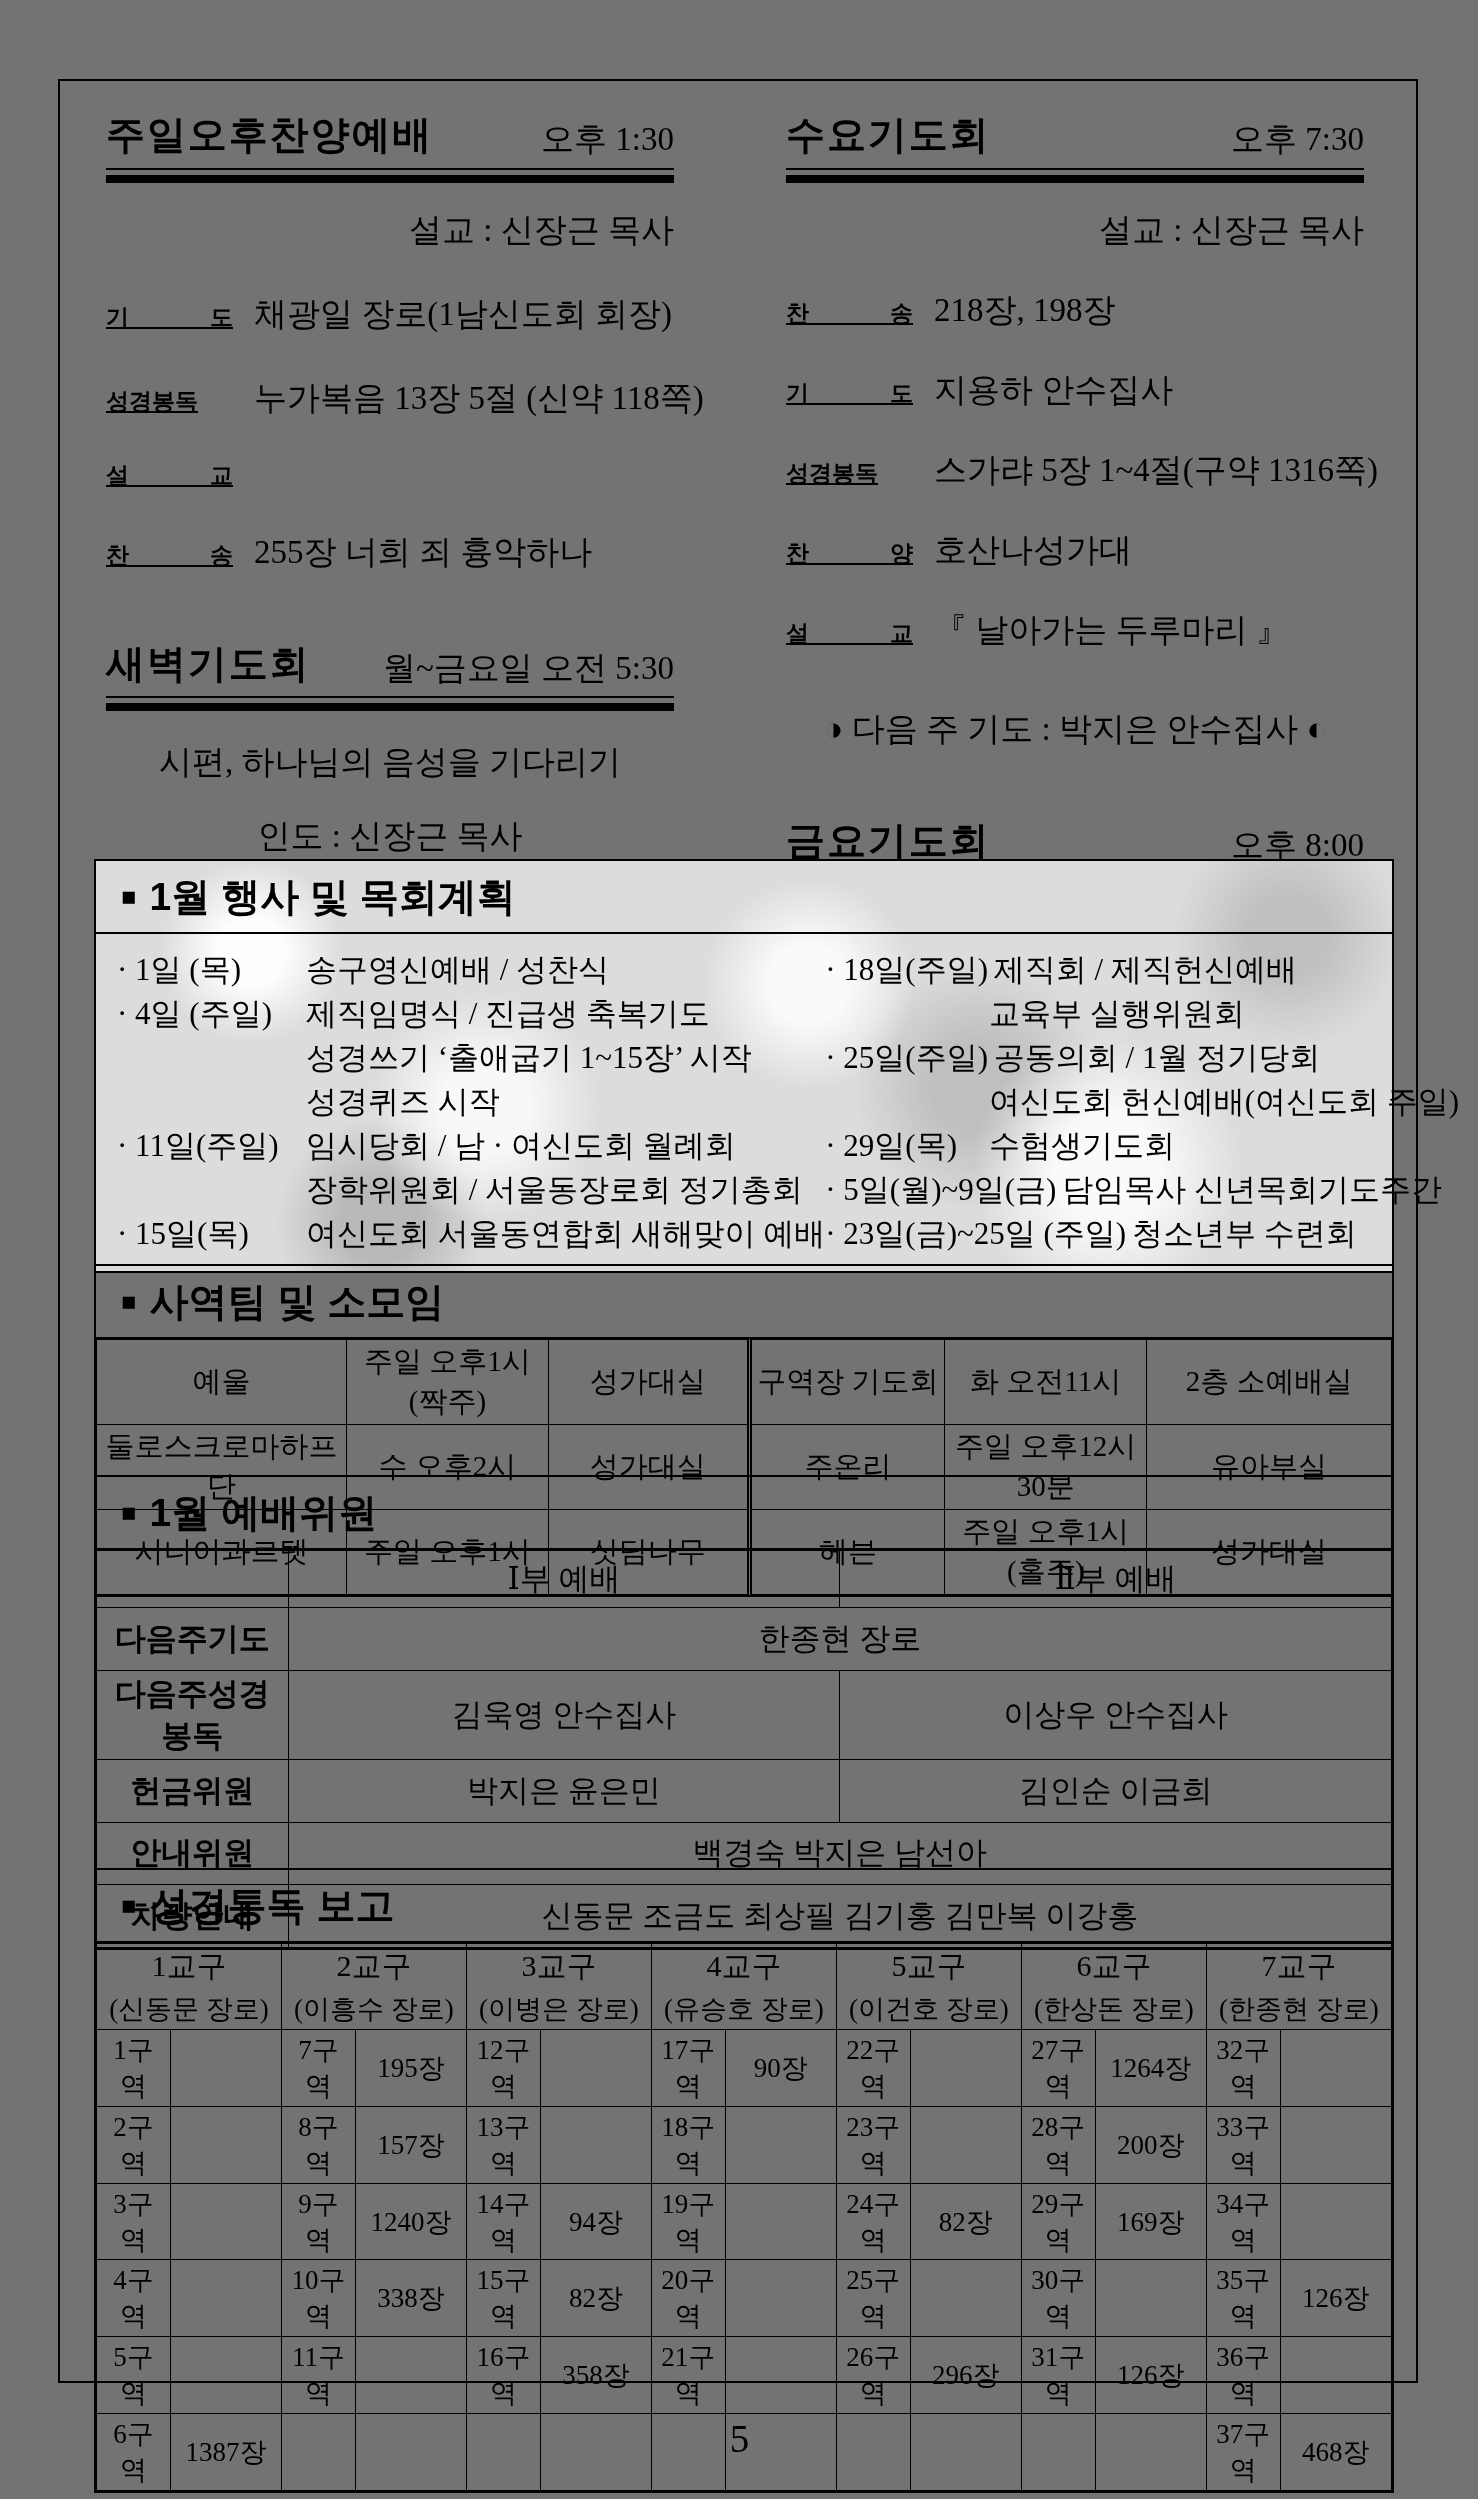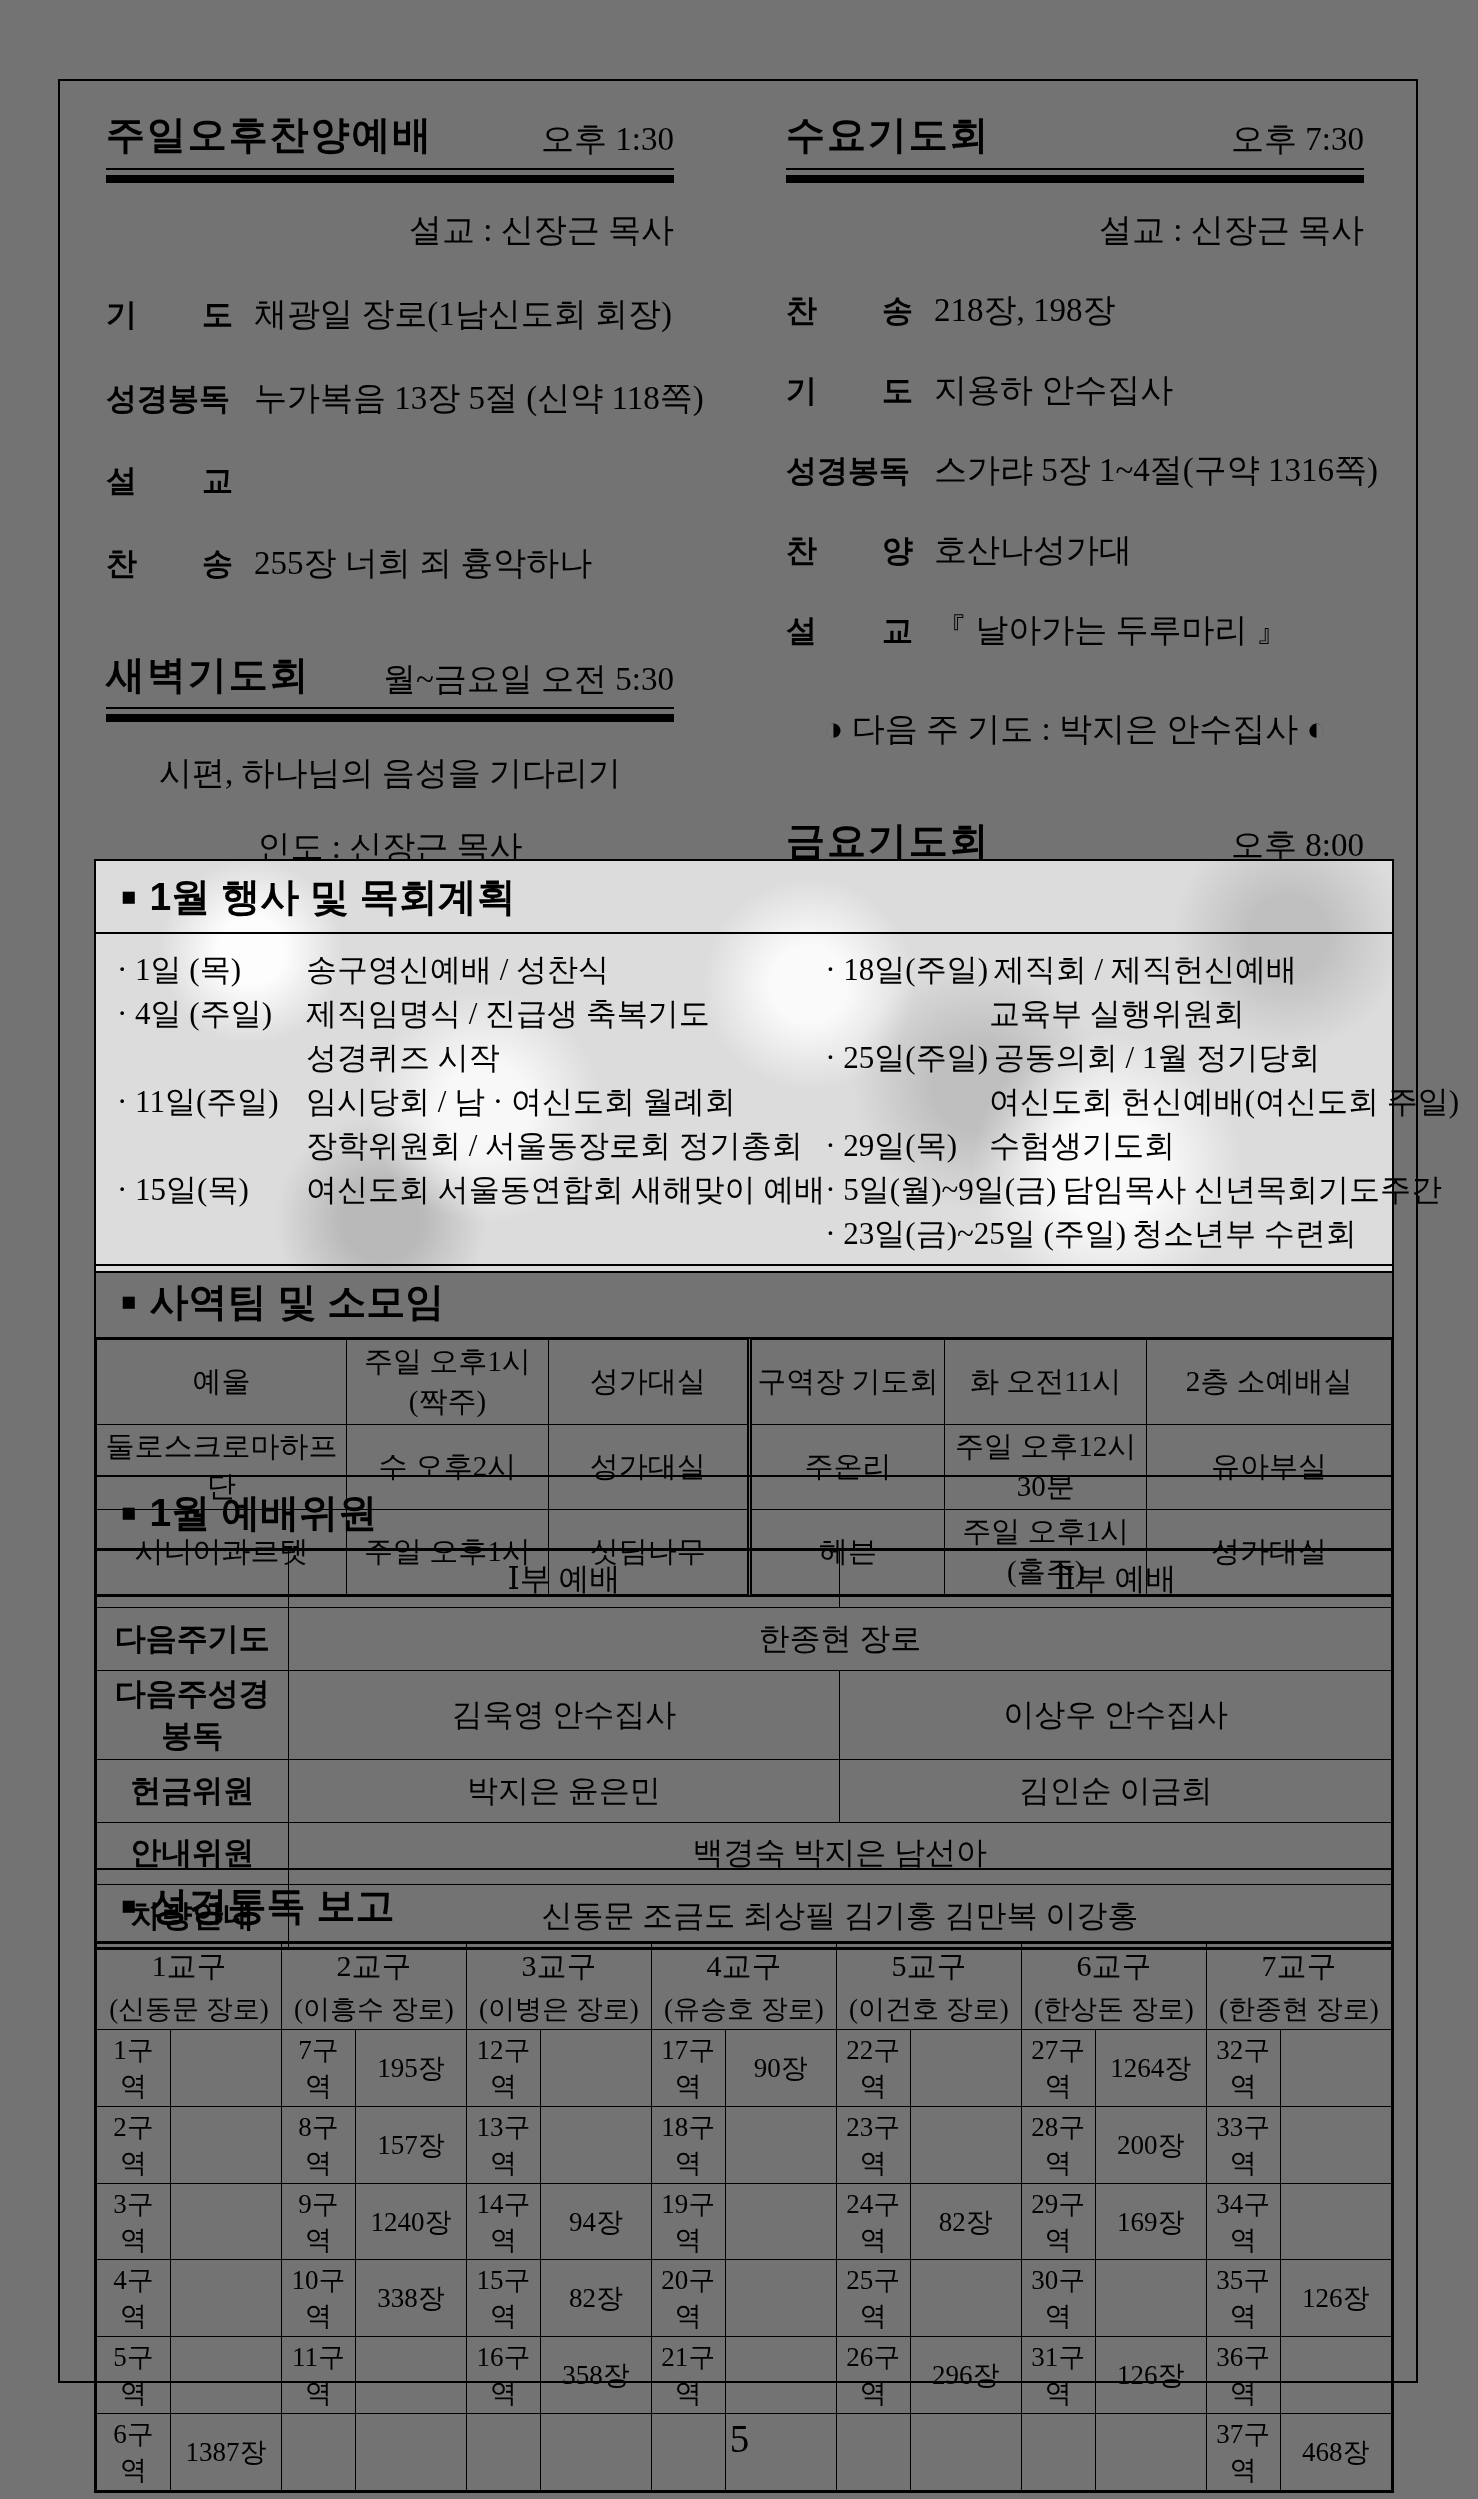--- a/index.html
+++ b/index.html
@@ -13,21 +13,21 @@
              display:grid; grid-template-columns:568px 578px; column-gap:112px; }
   .svc-header { display:flex; justify-content:space-between; align-items:flex-end; }
   .svc-title { font-family:"Liberation Sans","DejaVu Sans",sans-serif; font-weight:bold;
                font-size:39px; letter-spacing:1.9px; }
   .svc-time { font-size:33px; }
   .dbl-rule { margin-top:5.8px; height:4.8px; border-top:2.9px solid #000; border-bottom:8.7px solid #000; }
   .preacher { text-align:right; font-size:33px; margin-top:25px; }
   .svc-row { display:flex; align-items:baseline; margin-top:39px; font-size:33px; }
   .svc-label { flex:0 0 127px; width:127px; margin-right:21px;
                font-family:"Liberation Sans","DejaVu Sans",sans-serif; font-weight:bold;
-               font-size:31px; text-align:justify; text-align-last:justify; }
+               font-size:23px; text-align:justify; text-align-last:justify;text-decoration:underline; }
   .svc-value { white-space:nowrap; }
   .sub-header { margin-top:62px;gap:25px; }
   .center-line { text-align:center; font-size:33px; margin-top:29px; }
   .prayer-line { text-align:center; font-size:33px; margin-top:54px; }
 
   
   .boxed { position:absolute; left:34px; width:1300px; box-sizing:border-box; }
   .box-title { font-family:"Liberation Sans","DejaVu Sans",sans-serif; font-weight:bold;
                font-size:39px; padding:8.7px 0 8.7px 25px; border-bottom:2.9px solid #000;
                display:flex; align-items:center; }
@@ -171,20 +171,21 @@
           <div class="ev-row">
               <span class="ev-date">· 1일 (목)</span>
               <span class="ev-text">송구영신예배 / 성찬식</span>
             </div>
           <div class="ev-row">
               <span class="ev-date">· 4일 (주일)</span>
               <span class="ev-text">제직임명식 / 진급생 축복기도</span>
             </div>
           <div class="ev-row">
               <span class="ev-date"></span>
+              <span class="ev-text">성경쓰기 ‘출애굽기 1~15장’ 시작</span>
             </div>
           <div class="ev-row">
               <span class="ev-date"></span>
               <span class="ev-text">성경퀴즈 시작</span>
             </div>
           <div class="ev-row">
               <span class="ev-date">· 11일(주일)</span>
               <span class="ev-text">임시당회 / 남 · 여신도회 월례회</span>
             </div>
           <div class="ev-row">

